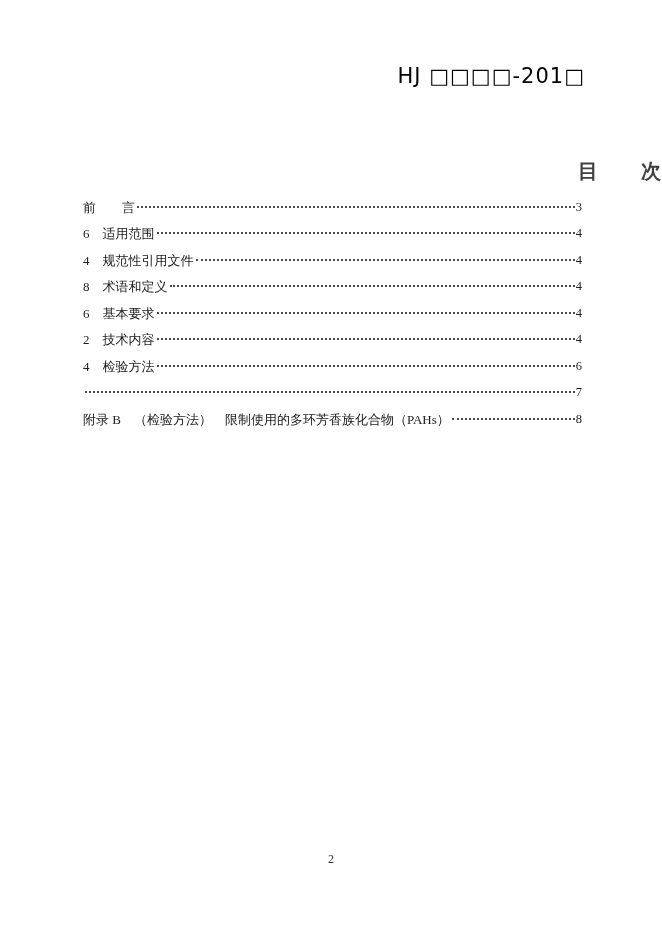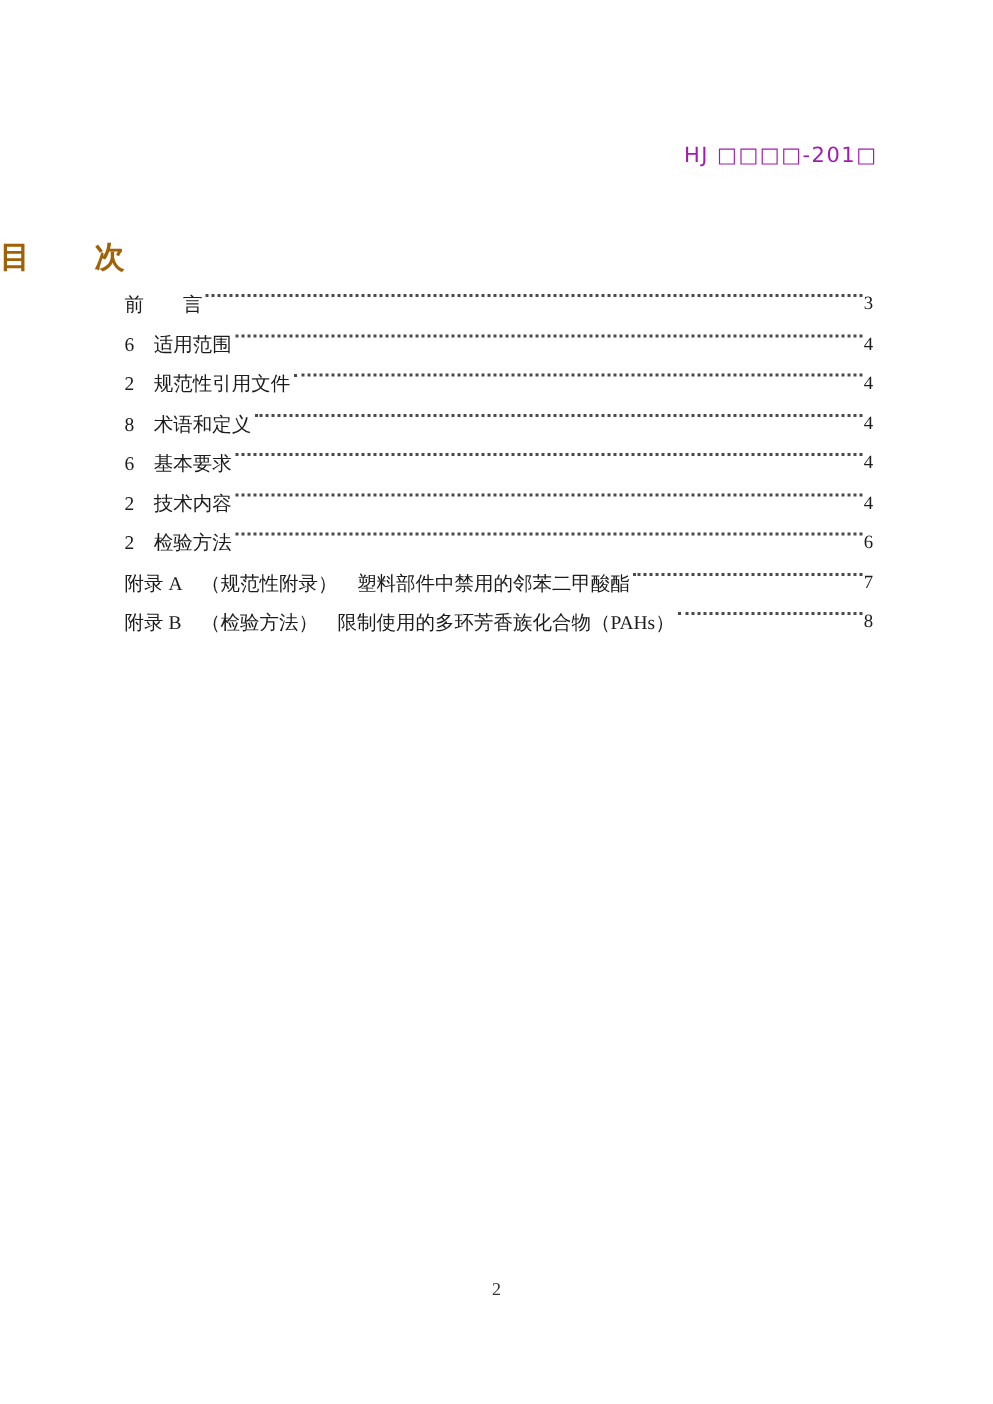--- a/index.html
+++ b/index.html
@@ -10,48 +10,48 @@
     color: #1c1c1c;
     overflow: hidden;
   }
   .page {
     position: relative;
     width: 662px; height: 936px;
     background: #ffffff;
   }
   .doc-header {
     position: absolute;
-    top: 96px;
+    top: 64px;
     right: 77px;
     font-family: "DejaVu Sans", "Liberation Sans", sans-serif;
-    font-size: 14px;
+    font-size: 21px;
     letter-spacing: 1px;
-    color: #a21caf;
+    color: #000000;
     white-space: pre;
   }
   .doc-title {
     position: absolute;
     top: 158px;
     left: 0; right: 0;
-    text-align: left;
+    text-align: right;
     font-size: 20px;
     font-weight: bold;
     letter-spacing: 1px;
-    color: #a16207;
+    color: #404040;
     white-space: pre;
   }
   .toc {
     position: absolute;
     top: 196px;
     left: 83px;
     right: 80px;
   }
   .toc-row {
     display: flex;
-    align-items: flex-start;
+    align-items: center;
     height: 26.5px;
     padding-bottom: 3px;
     font-size: 13px;
   }
   .toc-label {
     white-space: pre;
     line-height: 1.1;
     flex: 0 0 auto;
   }
   .toc-leader {
@@ -91,21 +91,21 @@
       <span class="toc-page">3</span>
     </div>
 
     <div class="toc-row">
       <span class="toc-label">6　适用范围</span>
       <span class="toc-leader"></span>
       <span class="toc-page">4</span>
     </div>
 
     <div class="toc-row">
-      <span class="toc-label">2　规范性引用文件</span>
+      <span class="toc-label">4　规范性引用文件</span>
       <span class="toc-leader"></span>
       <span class="toc-page">4</span>
     </div>
 
     <div class="toc-row">
       <span class="toc-label">8　术语和定义</span>
       <span class="toc-leader"></span>
       <span class="toc-page">4</span>
     </div>
 
@@ -115,27 +115,26 @@
       <span class="toc-page">4</span>
     </div>
 
     <div class="toc-row">
       <span class="toc-label">2　技术内容</span>
       <span class="toc-leader"></span>
       <span class="toc-page">4</span>
     </div>
 
     <div class="toc-row">
-      <span class="toc-label">2　检验方法</span>
+      <span class="toc-label">4　检验方法</span>
       <span class="toc-leader"></span>
       <span class="toc-page">6</span>
     </div>
 
     <div class="toc-row">
-      <span class="toc-label">附录 A　（规范性附录）　塑料部件中禁用的邻苯二甲酸酯</span>
       <span class="toc-leader"></span>
       <span class="toc-page">7</span>
     </div>
 
     <div class="toc-row">
       <span class="toc-label">附录 B　（检验方法）　限制使用的多环芳香族化合物（PAHs）</span>
       <span class="toc-leader"></span>
       <span class="toc-page">8</span>
     </div>
   </div>

